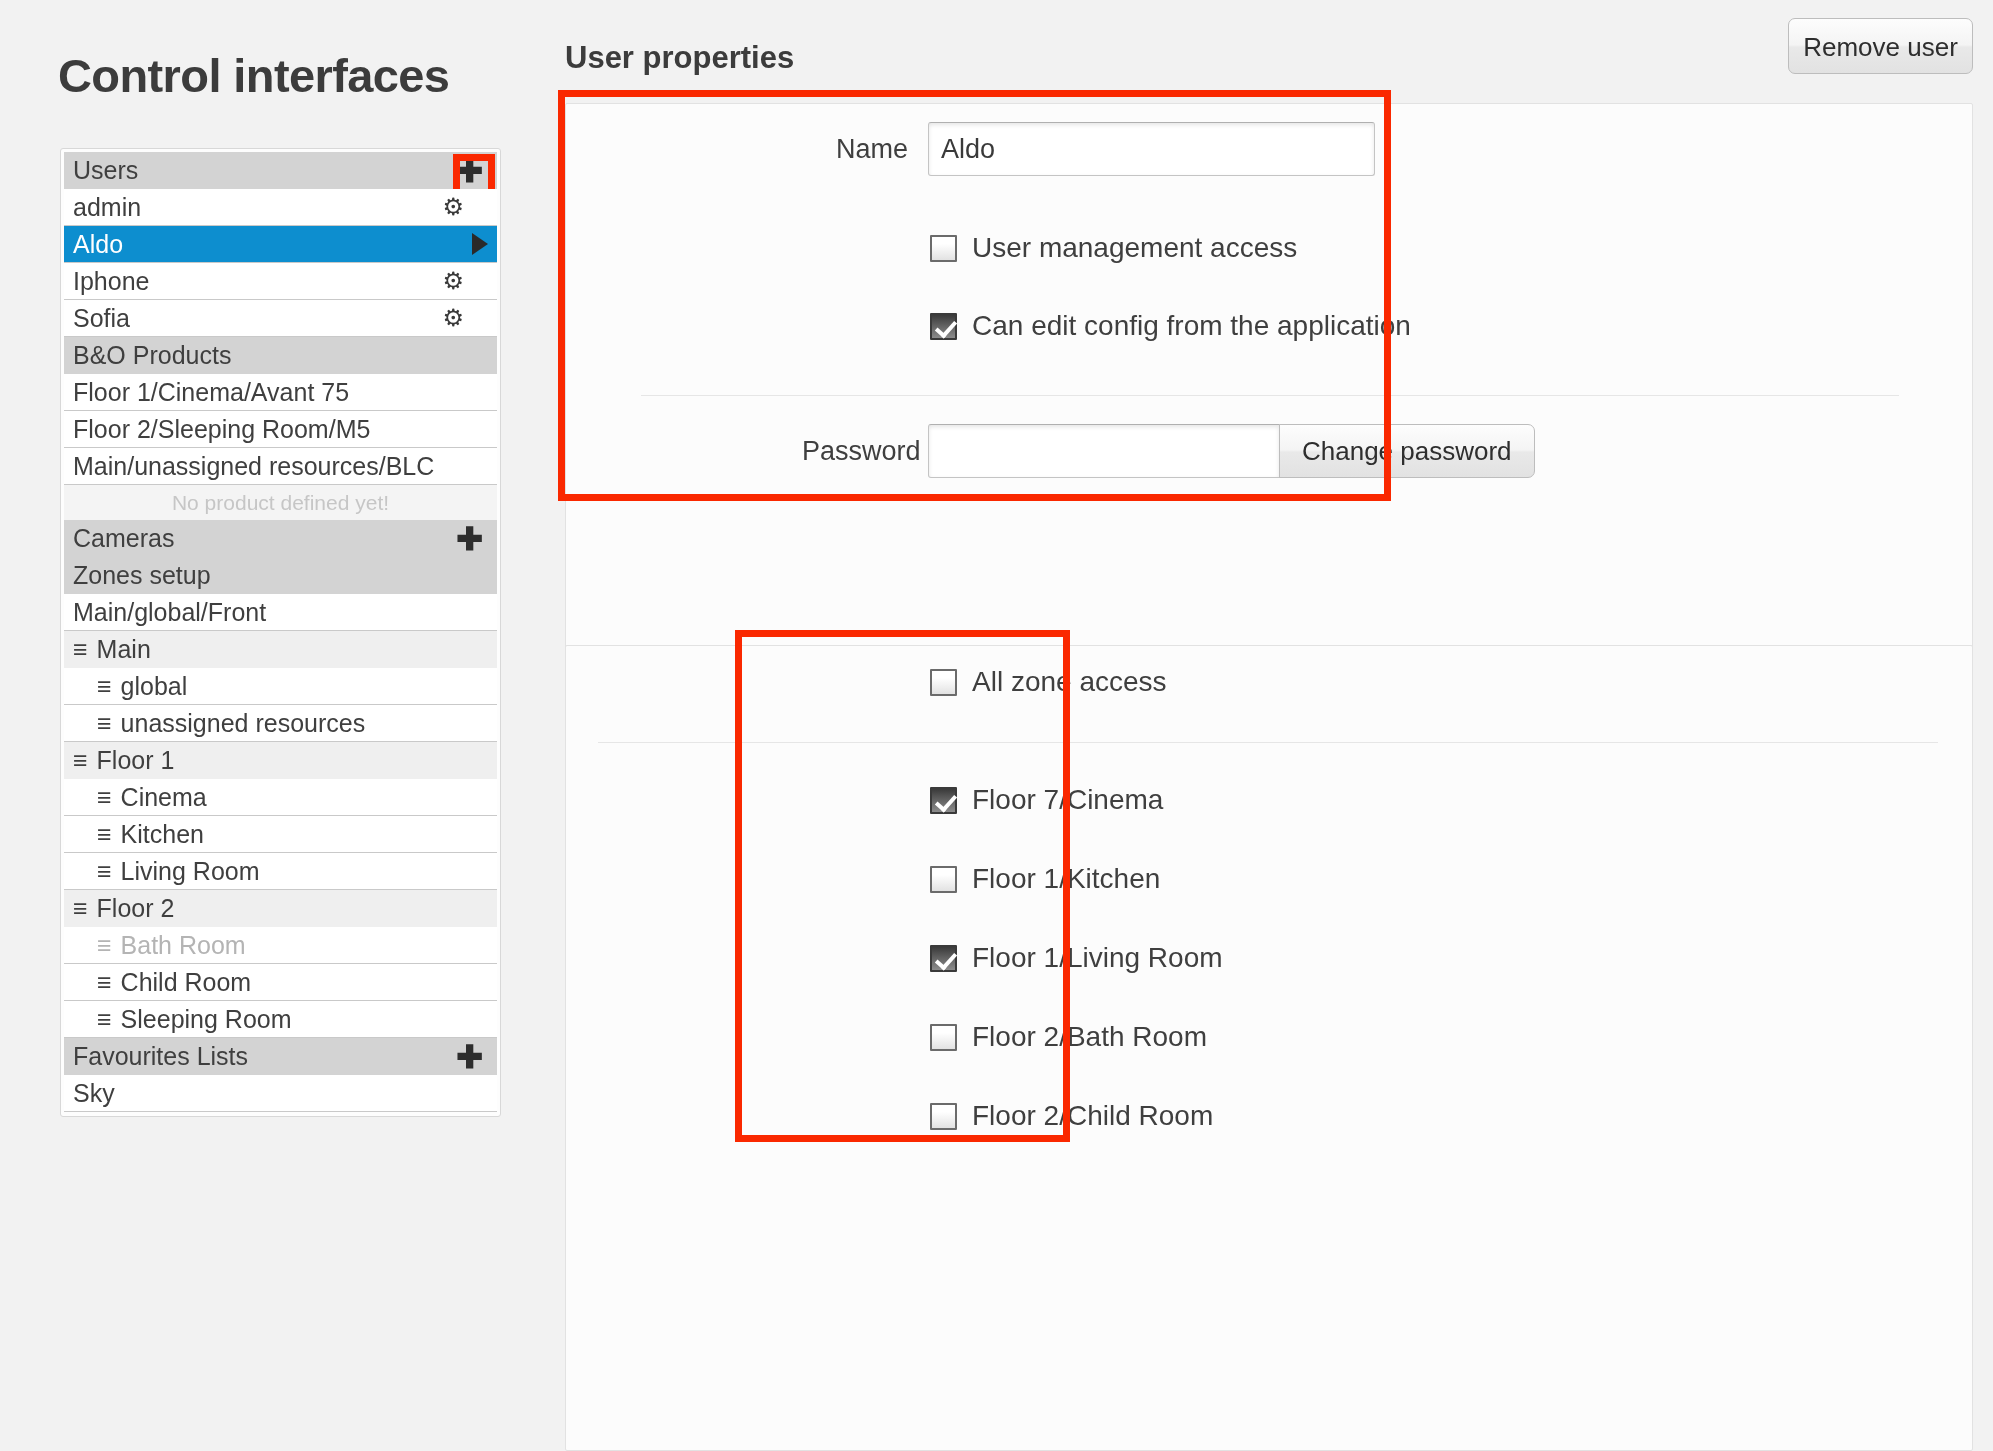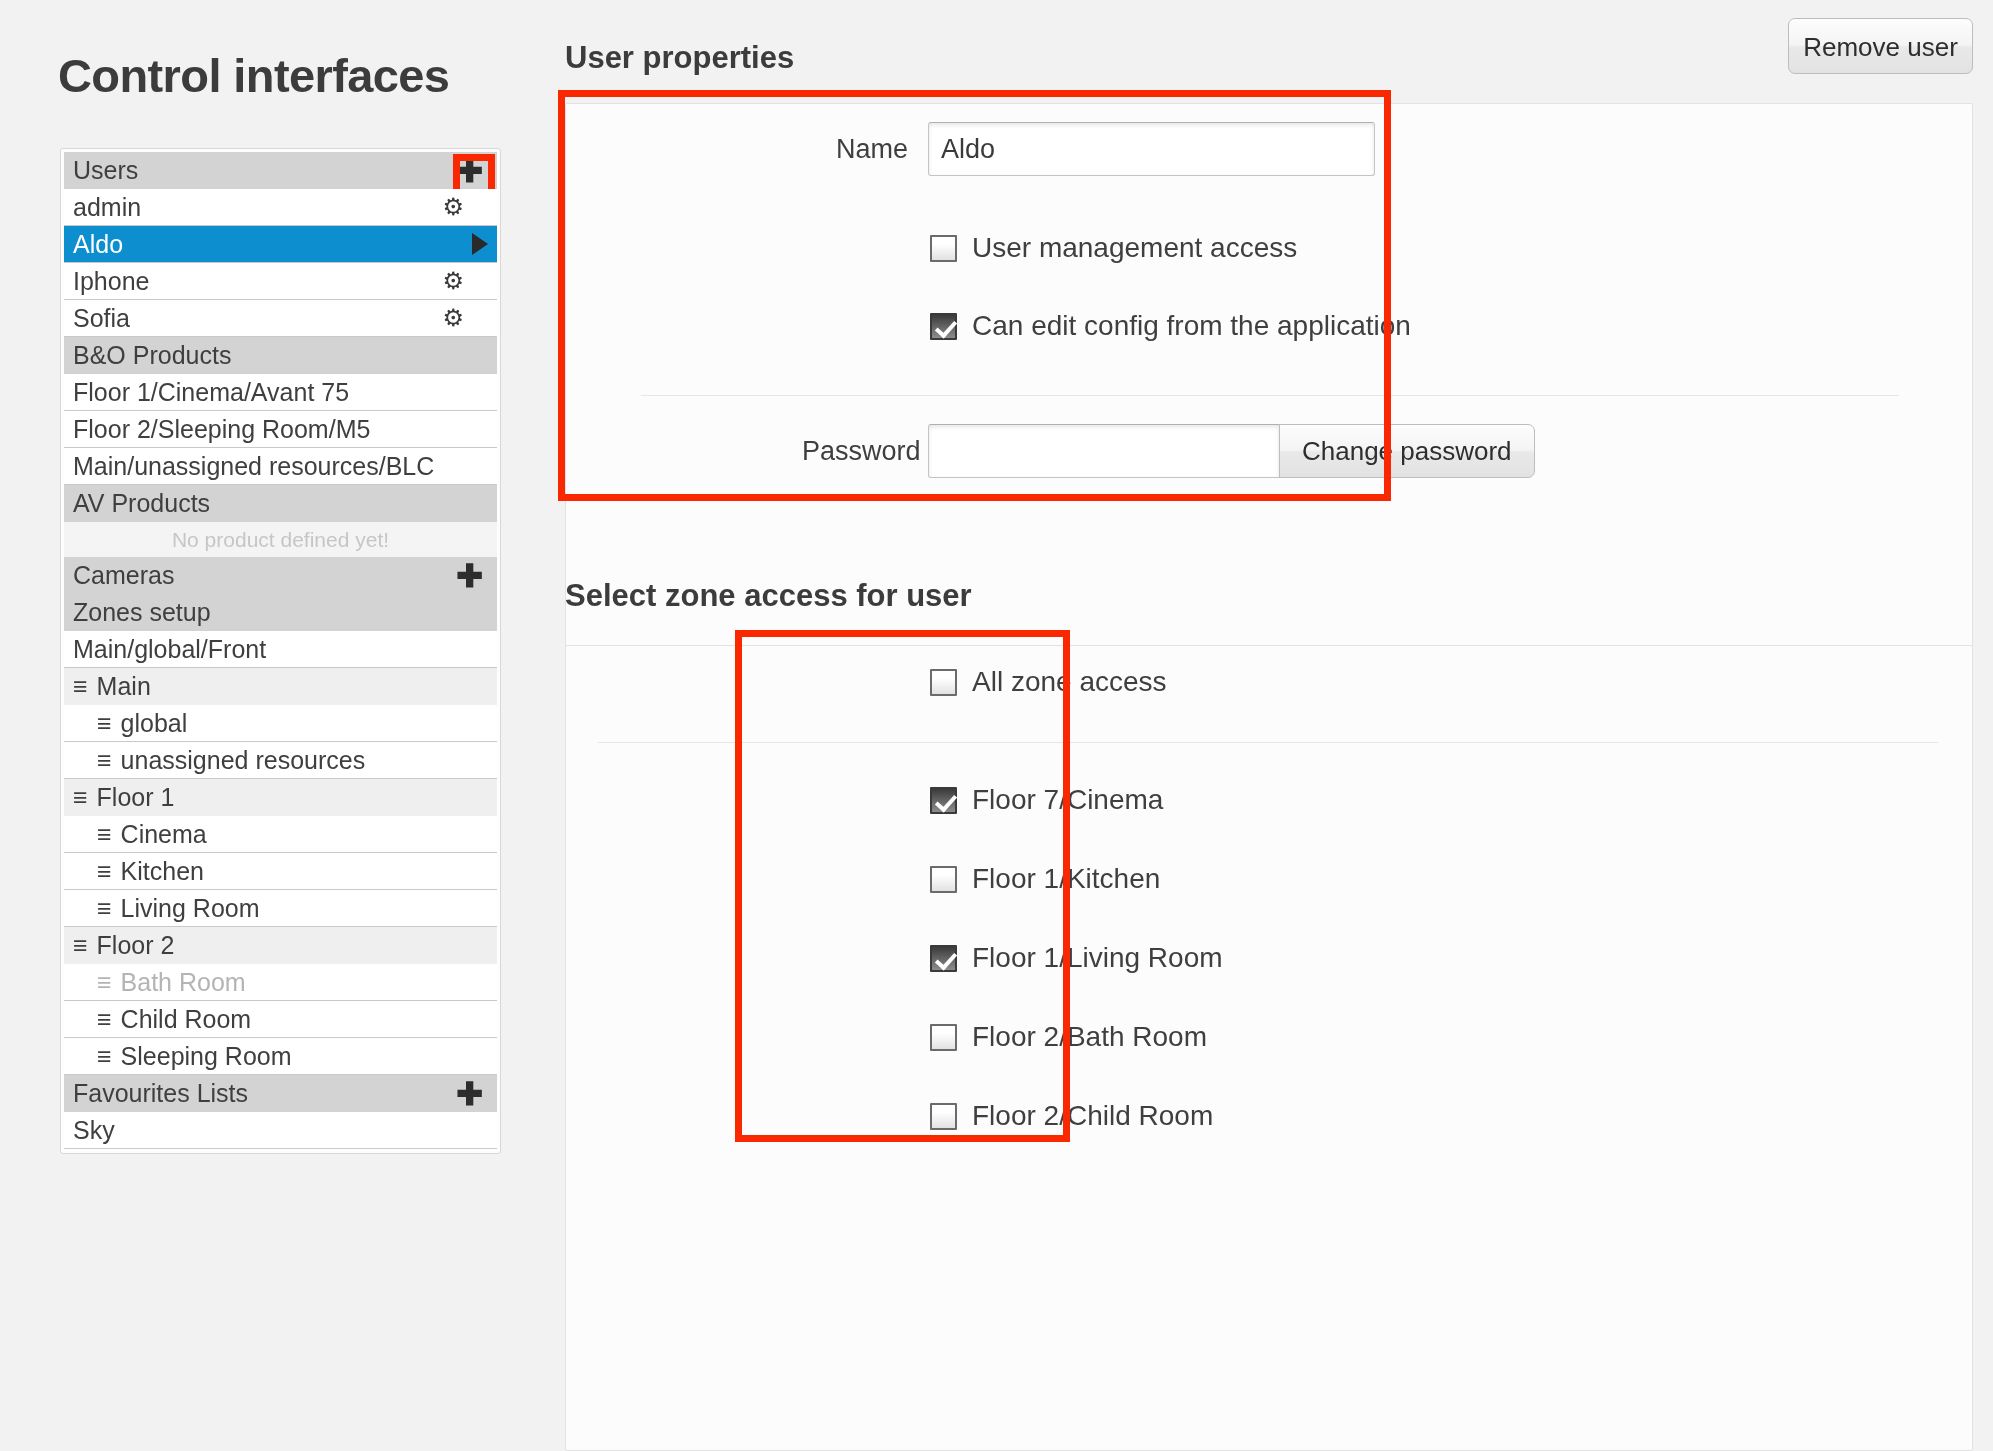--- a/index.html
+++ b/index.html
@@ -252,21 +252,20 @@
     <div class="sidebar-panel" id="sidebar-panel">
         <div class="srow section"><span>Users</span><span class="plus">✚</span><span class="plus-hl"></span></div>
         <div class="srow item"><span>admin</span><span class="gear">⚙</span></div>
         <div class="srow item selected"><span>Aldo</span><span class="tri"></span></div>
         <div class="srow item"><span>Iphone</span><span class="gear">⚙</span></div>
         <div class="srow item"><span>Sofia</span><span class="gear">⚙</span></div>
         <div class="srow section"><span>B&amp;O Products</span></div>
         <div class="srow item"><span>Floor 1/Cinema/Avant 75</span></div>
         <div class="srow item"><span>Floor 2/Sleeping Room/M5</span></div>
         <div class="srow item"><span>Main/unassigned resources/BLC</span></div>
-        <div class="srow section"><span>AV Products</span></div>
         <div class="srow empty"><span>No product defined yet!</span></div>
         <div class="srow section"><span>Cameras</span><span class="plus">✚</span></div>
         <div class="srow section"><span>Zones setup</span></div>
         <div class="srow item"><span>Main/global/Front</span></div>
         <div class="srow group"><span class="hb">≡</span><span>Main</span></div>
         <div class="srow sub"><span class="hb">≡</span><span>global</span></div>
         <div class="srow sub"><span class="hb">≡</span><span>unassigned resources</span></div>
         <div class="srow group"><span class="hb">≡</span><span>Floor 1</span></div>
         <div class="srow sub"><span class="hb">≡</span><span>Cinema</span></div>
         <div class="srow sub"><span class="hb">≡</span><span>Kitchen</span></div>
@@ -300,21 +299,20 @@
         <span class="cblabel">Can edit config from the application</span>
       </div>
 
       <div class="divider" style="left:75px; top:291px; width:1258px;"></div>
 
       <div class="form-label" style="left:236px; top:332px;">Password</div>
       <div class="tf" style="left:362px; top:320px; width:352px; height:54px; border-radius:3px 0 0 3px;" placeholder=""></div>
       <button class="btn pw-btn" style="left:713px; top:320px;">Change password</button>
     </div>
 
-    <div class="sect-title" style="left:20px; top:578px;">Select zone access for user</div>
 
     <div class="card" style="left:20px; top:645px; width:1408px; height:806px;">
 
       <div class="cbrow" style="left:364px; top:20px;">
         <span class="cbox" id="cb-all"></span>
         <span class="cblabel">All zone access</span>
       </div>
 
       <div class="divider" style="left:32px; top:96px; width:1340px;"></div>
 

